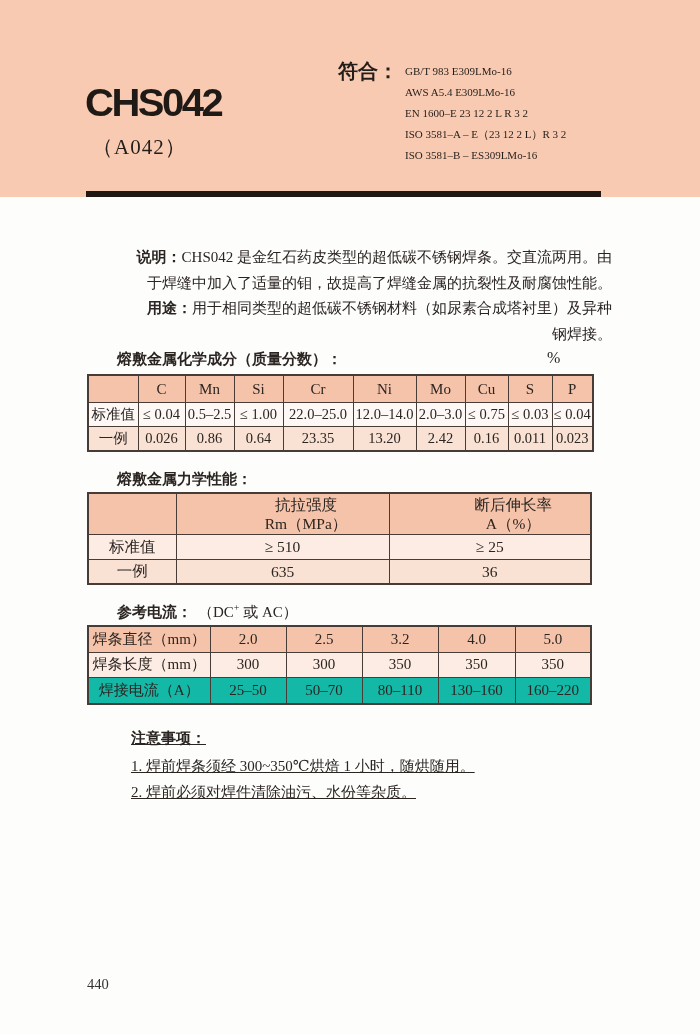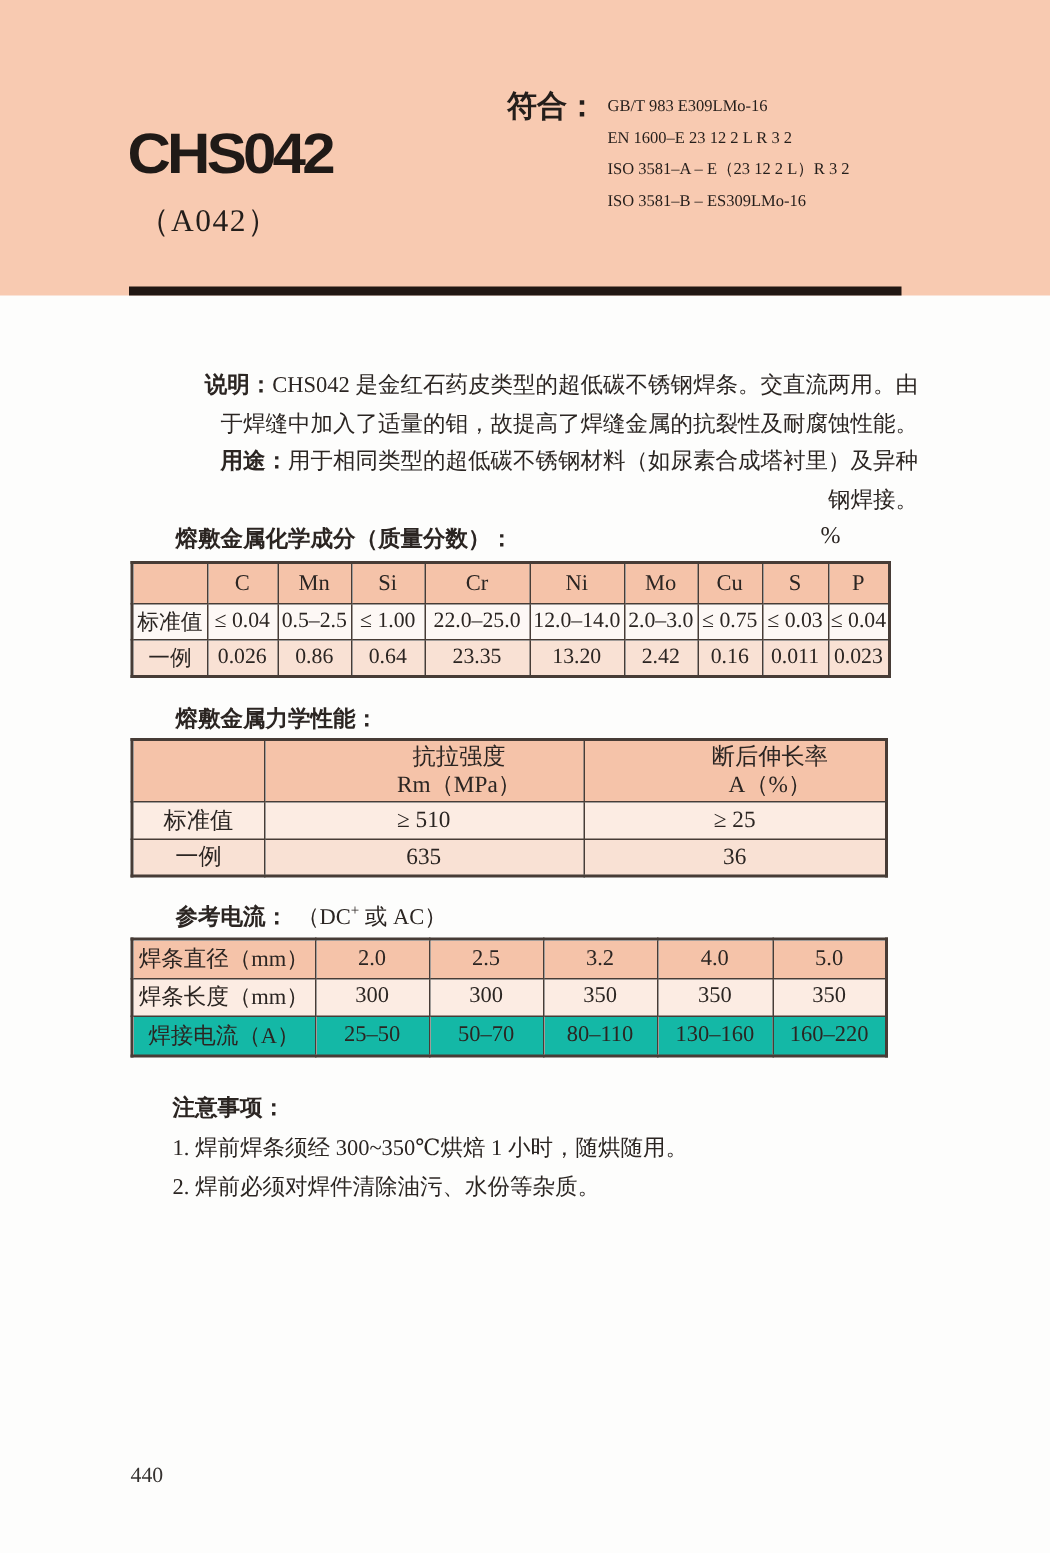--- a/index.html
+++ b/index.html
@@ -49,38 +49,39 @@
   .chem-tbl tr.mid td{background:#f9e1d4;}
   .mech-tbl{top:492px;width:503px;}
   .mech-tbl tr.h td{height:40px;line-height:19px;font-size:15.5px;padding-left:48px;}
   .mech-tbl tr.light td{background:#fcece3;height:24px;font-size:15.5px;}
   .mech-tbl tr.mid td{background:#f9e1d4;height:23px;font-size:15.5px;}
   .cur-tbl{top:625px;width:503px;}
   .cur-tbl td{height:24.5px;}
   .cur-tbl tr.light td{background:#fcece3;}
   .cur-tbl tr.mid td{background:#14b8a6;}
   
-  .notes{position:absolute;left:115px;top:729px;font-size:15px;}
+  .notes{position:absolute;left:131px;top:729px;font-size:15px;text-decoration:underline;}
   .notes-title{font-weight:bold;margin-bottom:5px;}
   .note-line{line-height:26.3px;white-space:nowrap;}
   
   .page-num{position:absolute;left:87px;top:976px;font-size:14.5px;color:#353230;}
 </style>
 </head>
 <body>
 
 <div class="page">
 
   <header class="hdr">
     <div class="model">CHS042</div>
     <div class="alias">（A042）</div>
     <div class="standards">
       <span class="std-label">符合：</span>
       <ul class="std-list">
         <li>GB/T 983 E309LMo-16</li>
+        <li>AWS A5.4 E309LMo-16</li>
         <li>EN 1600–E 23 12 2 L R 3 2</li>
         <li>ISO 3581–A – E（23 12 2 L）R 3 2</li>
         <li>ISO 3581–B – ES309LMo-16</li>
       </ul>
     </div>
   </header>
   <div class="bar"></div>
 
   <section class="paragraphs">
     <p><span class="ind"></span><b class="plabel">说明：</b><span>CHS042 是金红石药皮类型的超低碳不锈钢焊条。交直流两用。由</span><br><span>于焊缝中加入了适量的钼，故提高了焊缝金属的抗裂性及耐腐蚀性能。</span></p>

